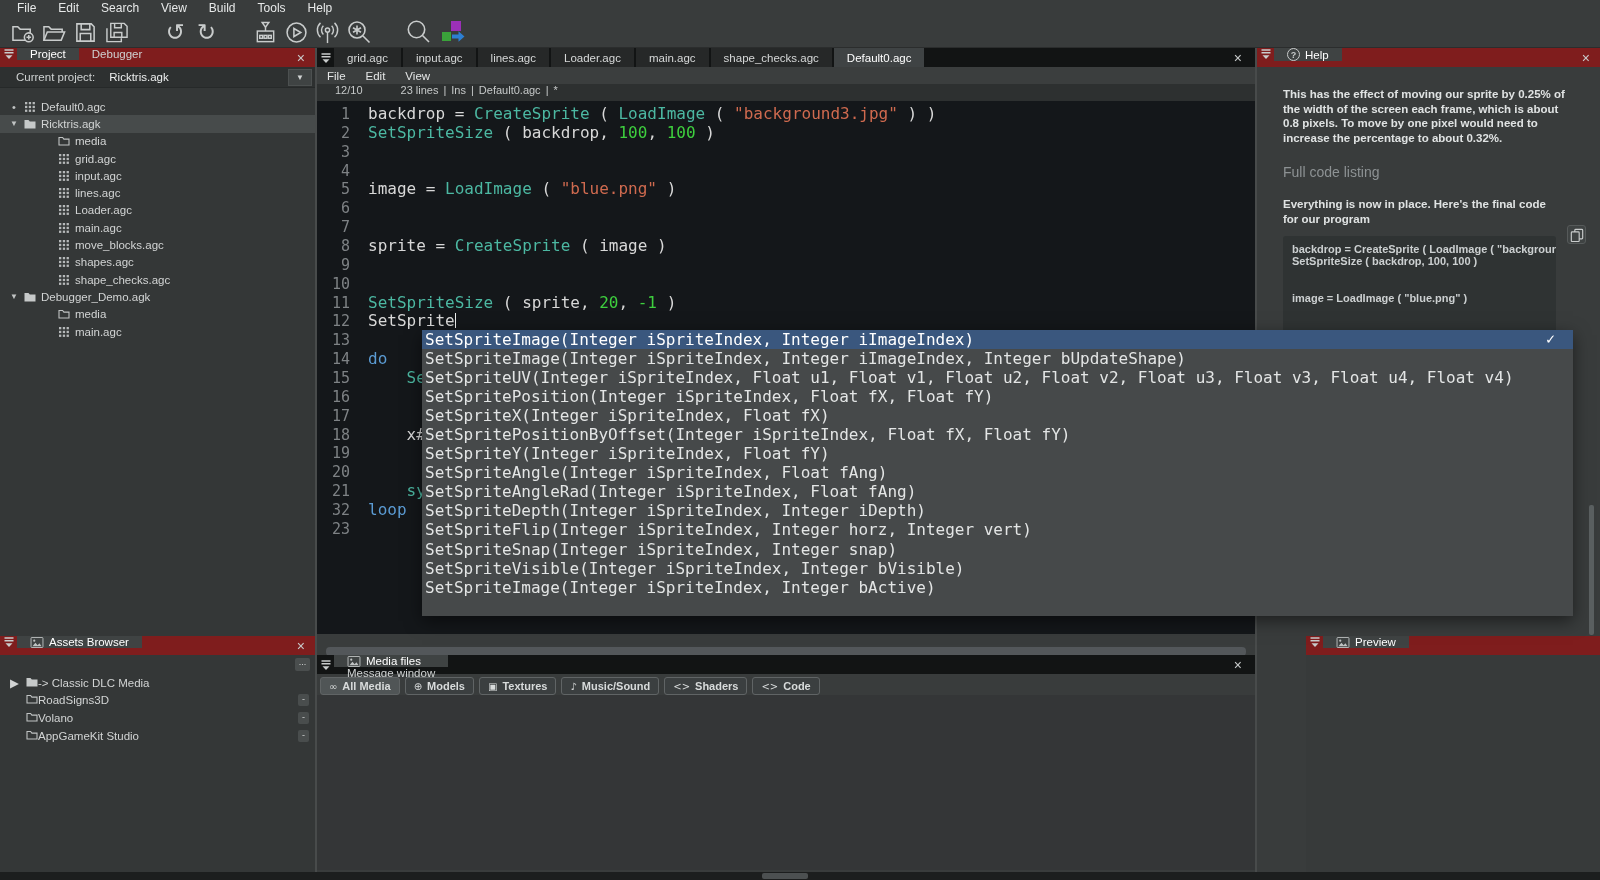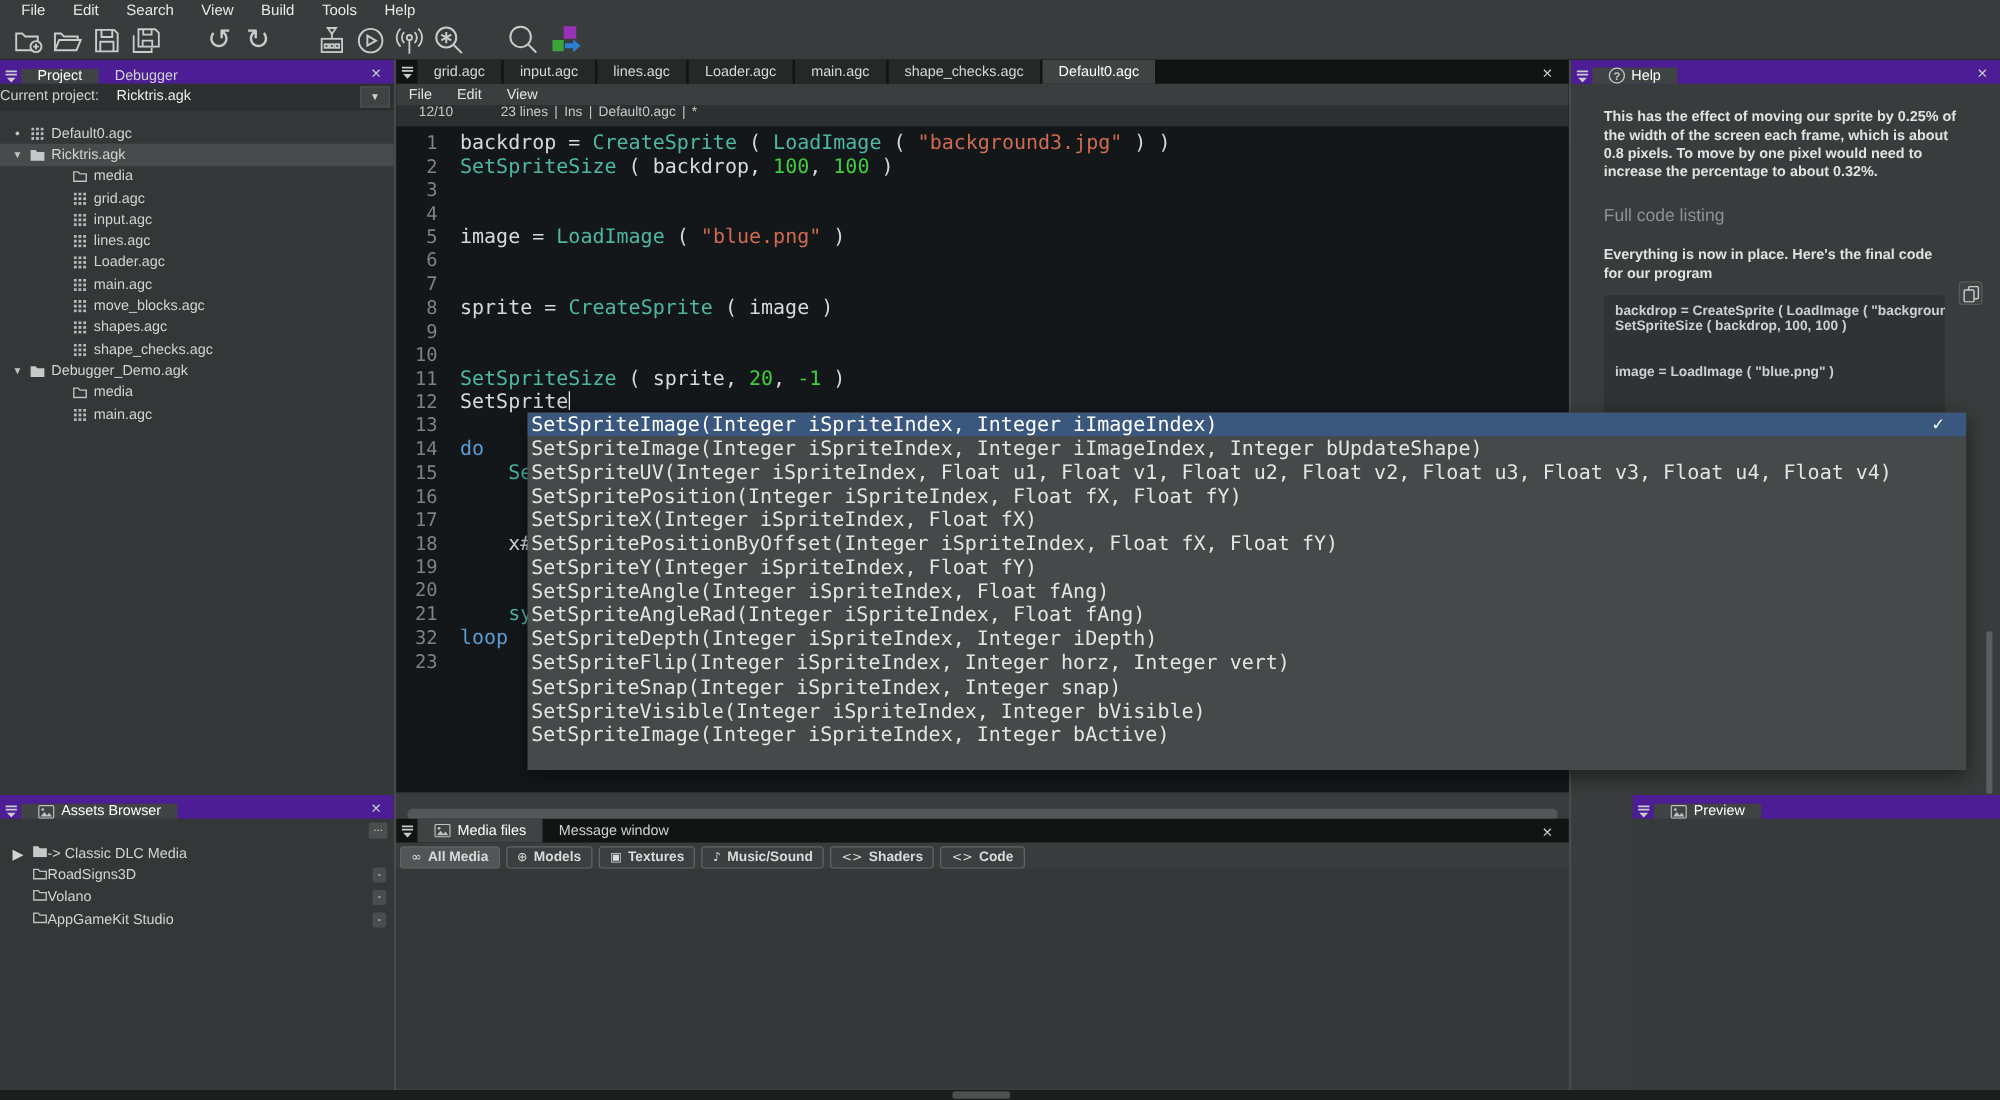--- a/index.html
+++ b/index.html
@@ -15,30 +15,30 @@
   .toolbar { position:absolute; left:0; top:17px; width:1600px; height:31px; display:flex; align-items:center; padding-left:8px; background:#393c3c; border-bottom:1px solid #2b2d2d; }
   .tb-group { display:flex; align-items:center; }
   .tb-group + .tb-group { margin-left:28px; }
   .tb-group:last-child { margin-left:4px; }
   .tb-btn { width:31px; height:28px; display:flex; align-items:center; justify-content:center; color:#c9cccc; }
   .tb-btn svg { display:block; }
   .tb-glyph { font-size:23px; line-height:23px; color:#c9cccc; font-family:"DejaVu Sans", sans-serif; }
   
   .vdivider { position:absolute; top:48px; width:2px; height:832px; background:#484b4b; }
   .panel { position:absolute; overflow:hidden; }
-  .phead { position:absolute; left:0; top:0; right:0; height:19px; background:#4c1d95; display:flex; align-items:flex-end; }
+  .phead { position:absolute; left:0; top:0; right:0; height:19px; background:#7f1d1d; display:flex; align-items:flex-start; }
   .dock { width:17px; display:flex; align-items:center; justify-content:center; }
   .ptab { display:flex; align-items:center; gap:5px; padding:0 13px; font-size:11.5px; color:#cfd2d2; white-space:nowrap; }
   .ptab.active { background:#3f4343; color:#fff; }
   .pclose { position:absolute; right:7px; top:0; height:19px; display:flex; align-items:center; font-size:14px; color:#c9cccc; padding:0 3px; }
   .imgicon svg, .dock svg { display:block; }
   .helpq { width:13px; height:13px; border:1.3px solid #c9cccc; border-radius:50%; font-size:9px; font-weight:bold; display:flex; align-items:center; justify-content:center; color:#c9cccc; }
   
   #project-panel { left:0; top:48px; width:315px; height:588px; background:#343737; }
-  .curproj { position:absolute; left:0; top:19px; right:0; height:21px; background:#2d3030; display:flex; align-items:center; padding-left:0; font-size:11.5px; border-bottom:1px solid #262929; }
+  .curproj { position:absolute; left:0; top:19px; right:0; height:21px; background:#2d3030; display:flex; align-items:center; padding-left:16px; font-size:11.5px; border-bottom:1px solid #262929; }
   .curproj .lbl { color:#cfd2d2; }
   .curproj .val { margin-left:14px; color:#eceeee; }
   .dropbtn { position:absolute; right:3px; top:2px; width:24px; height:17px; background:#3f4343; border:1px solid #4c5050; display:flex; align-items:center; justify-content:center; font-size:8px; color:#d0d3d3; }
   .ptree { position:absolute; left:0; top:50px; right:0; bottom:0; font-size:11.5px; }
   .trow { height:17.3px; display:flex; align-items:center; color:#d2d4d4; white-space:nowrap; }
   .trow.selected { background:#474b4b; }
   .trow .pre { width:14px; display:flex; justify-content:center; font-size:8px; color:#c0c3c3; flex:none; }
   .trow .ticon { width:17px; display:flex; justify-content:center; flex:none; }
   .trow.lvl0 { padding-left:7px; }
   .trow.lvl1 { padding-left:41px; }
@@ -609,21 +609,21 @@
 
   <div id="media-col">
     <div class="hscroll"></div>
     <div class="media-head">
       <span class="dock" id="dock-media">
           <svg xmlns="http://www.w3.org/2000/svg" width="12" height="12" viewBox="0 0 12 12">
             <path d="M1.5 2 h9 M1.5 4.7 h9" stroke="#c9cccc" stroke-width="1.4"></path>
             <path d="M2.5 7.2 h7 L6 11 z" fill="#c9cccc"></path>
           </svg>
         </span>
-      <span id="media-tabs" style="display:flex;">
+      <span id="media-tabs" style="display:flex;flex-direction:column;">
           <span class="ptab active">
             <span class="imgicon">
               <svg xmlns="http://www.w3.org/2000/svg" width="14" height="11" viewBox="0 0 14 12" fill="none" stroke="#c0c3c3" stroke-width="1">
                 <rect x="0.5" y="0.5" width="13" height="11" rx="1"></rect>
                 <circle cx="4" cy="4" r="1.2" fill="#c0c3c3" stroke="none"></circle>
                 <path d="M2 10 l3.3-3.8 2.4 2.8 1.9-2.3 2.4 3.3 z" fill="#c0c3c3" stroke="none"></path>
               </svg>
             </span>
             <span>Media files</span>
           </span>

